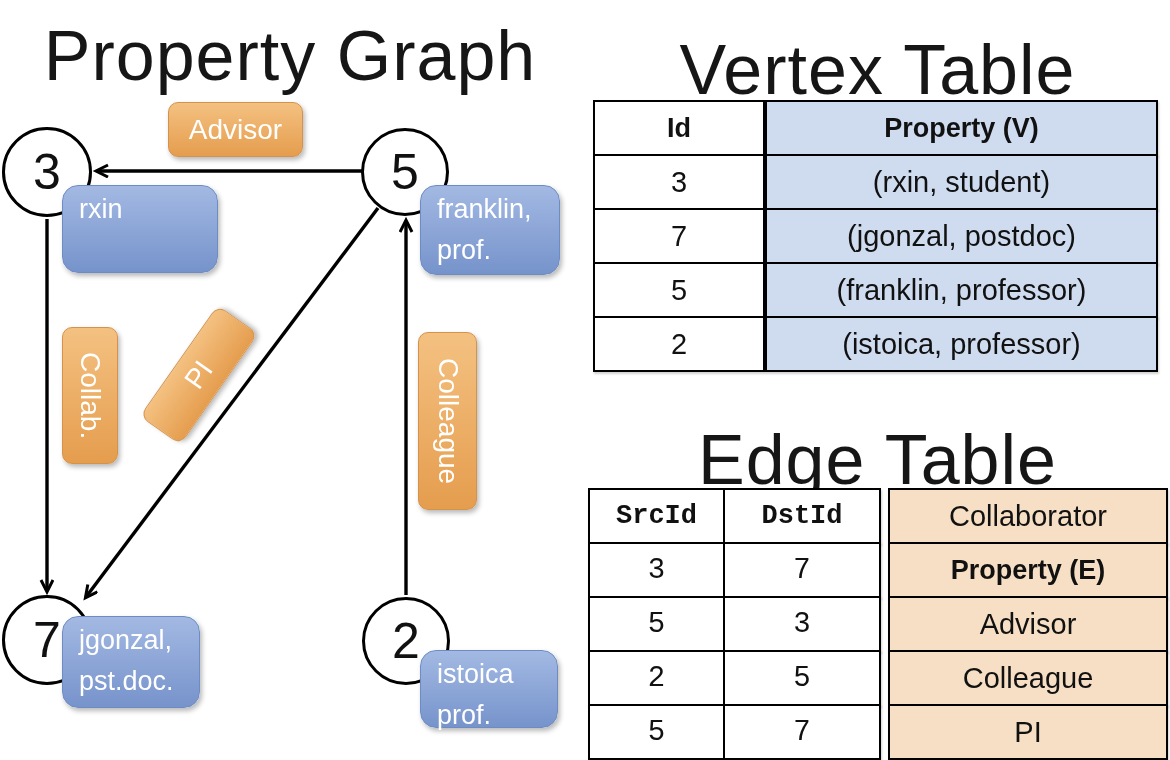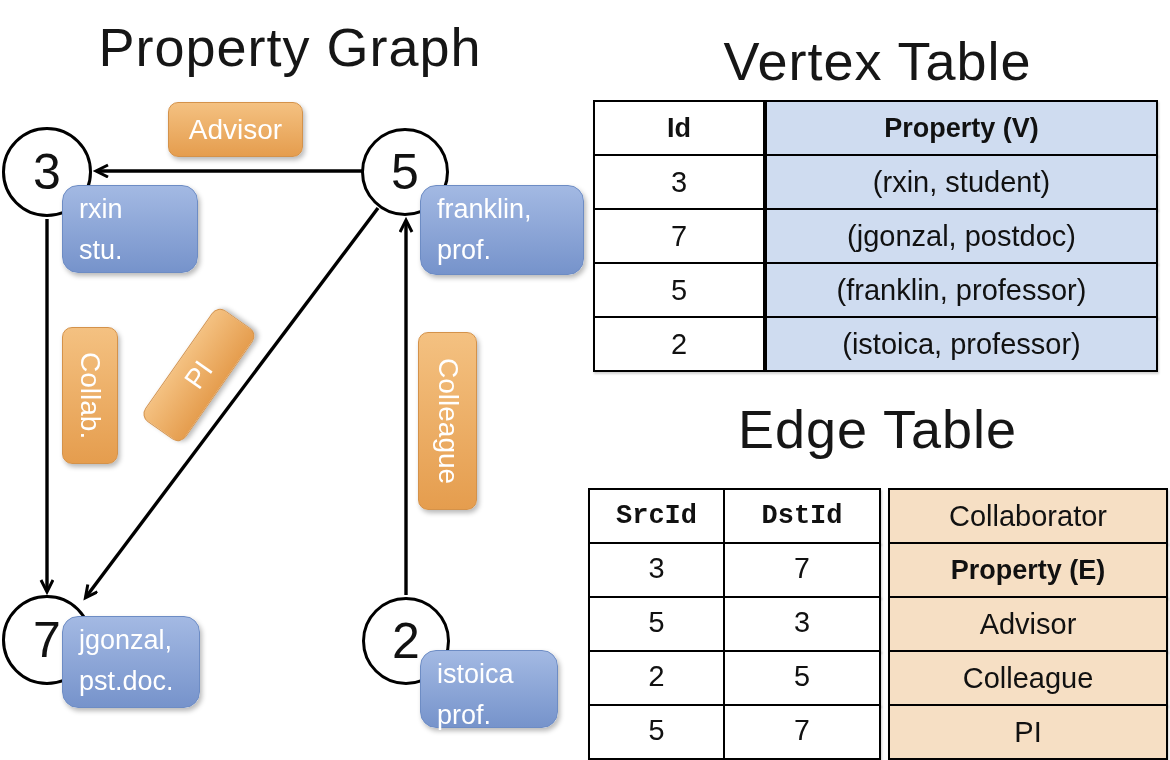--- a/index.html
+++ b/index.html
@@ -9,30 +9,30 @@
     font-family:"Liberation Sans", sans-serif;
     color:#111;
     overflow:hidden;
     position:relative;
   }
   .stage { position:absolute; left:0; top:0; width:1170px; height:760px; }
 
   
   .big-title {
     position:absolute;
-    font-size:54px;
+    font-size:70px;
     font-weight:400;
     letter-spacing:1px;
     text-align:center;
     color:#161616;
     white-space:nowrap;
   }
   .title-graph  { left:0px;   top:16px;  width:580px; }
   .title-vertex { left:585px; top:30px;  width:585px; }
-  .title-edge   { left:585px; top:398px; width:585px; }
+  .title-edge   { left:585px; top:420px; width:585px; }
 
   
   svg.edges { position:absolute; left:0; top:0; }
 
   
   .node {
     position:absolute;
     box-sizing:border-box;
     border:3.5px solid #000;
     border-radius:50%;
@@ -51,22 +51,22 @@
     box-sizing:border-box;
     border-radius:16px;
     background:linear-gradient(180deg, var(--blue_top,#a3b9e3), var(--blue_bottom,#7693cb));
     border:1px solid var(--blue_border,#6d8cc4);
     box-shadow:2px 3px 5px rgba(0,0,0,0.28);
     color:#fff;
     font-size:27px;
     line-height:41px;
     padding:3px 0 0 16px;
   }
-  .vbox-rxin     { left:62px;  top:185px; width:136px; height:88px; }
-  .vbox-franklin { left:420px; top:185px; width:164px; height:90px; }
+  .vbox-rxin     { left:62px;  top:185px; width:156px; height:88px; }
+  .vbox-franklin { left:420px; top:185px; width:140px; height:90px; }
   .vbox-jgonzal  { left:62px;  top:616px; width:138px; height:92px; }
   .vbox-istoica  { left:420px; top:650px; width:138px; height:78px; }
 
   
   .obox {
     position:absolute;
     box-sizing:border-box;
     border-radius:10px;
     background:linear-gradient(180deg, var(--orange_top,#f4c181), var(--orange_bottom,#e59d4e));
     border:1px solid var(--orange_border,#d4924a);
@@ -141,21 +141,20 @@
   </div>
   <div class="node node-7">
     <span>7</span>
   </div>
   <div class="node node-2">
     <span>2</span>
   </div>
 
   <div class="vbox vbox-rxin">
     <span style="display:block">rxin</span>
-    <span style="display:block">stu.</span>
   </div>
   <div class="vbox vbox-franklin">
     <span style="display:block">franklin,</span>
     <span style="display:block">prof.</span>
   </div>
   <div class="vbox vbox-jgonzal">
     <span style="display:block">jgonzal,</span>
     <span style="display:block">pst.doc.</span>
   </div>
   <div class="vbox vbox-istoica">

